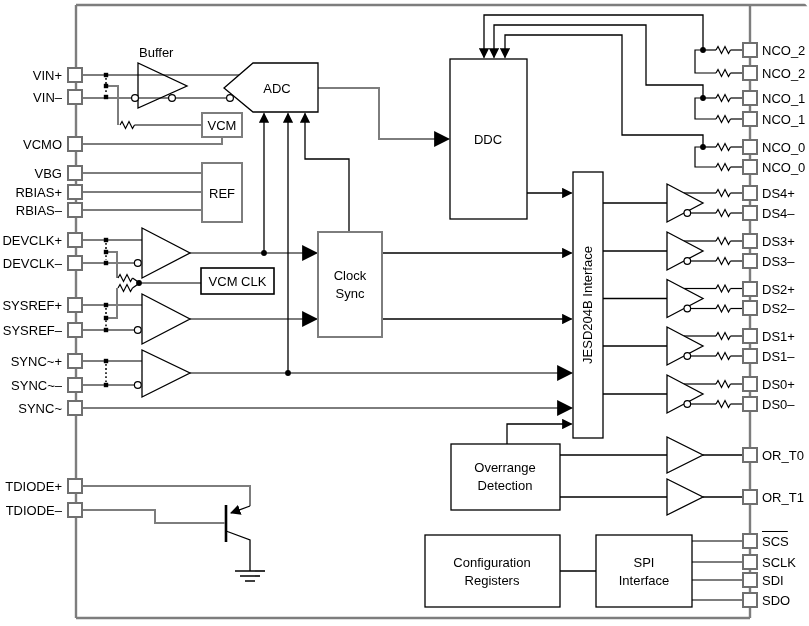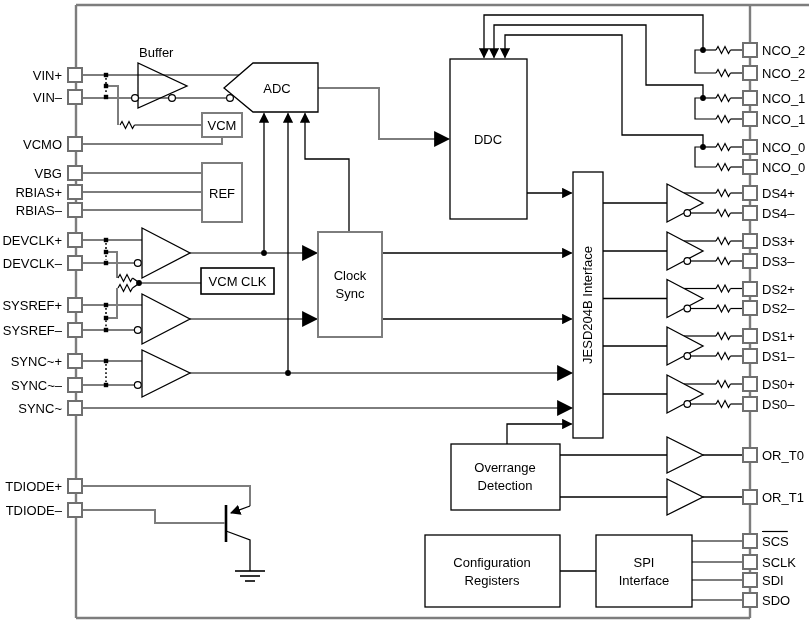--- a/index.html
+++ b/index.html
@@ -1,17 +1,17 @@
 <!DOCTYPE html>
 <html><head>
 <meta charset="utf-8">
 <style>
   html,body{margin:0;padding:0;background:#fff;}
   .stage{width:809px;height:626px;background:#fff;position:relative;overflow:hidden;
-         font-family:"Liberation Sans",sans-serif;}
+         font-family:"Liberation Sans",sans-serif;border-radius:13px;}
   svg{display:block;}
   svg text{font-family:"Liberation Sans",sans-serif;font-size:13px;fill:#000;}
   .blklbl{font-size:13px;}
   .wire{stroke:#7d7d7d;stroke-width:2;fill:none;}
   .wireb{stroke:#000;stroke-width:1.3;fill:none;}
   .boxg{fill:#fff;stroke:#7d7d7d;stroke-width:2;}
   .boxb{fill:#fff;stroke:#000;stroke-width:1.3;}
   .tri{fill:#fff;stroke:#000;stroke-width:1.3;}
   .trih{fill:none;stroke:#000;stroke-width:1.3;}
   .bub{fill:#fff;stroke:#000;stroke-width:1.2;}

